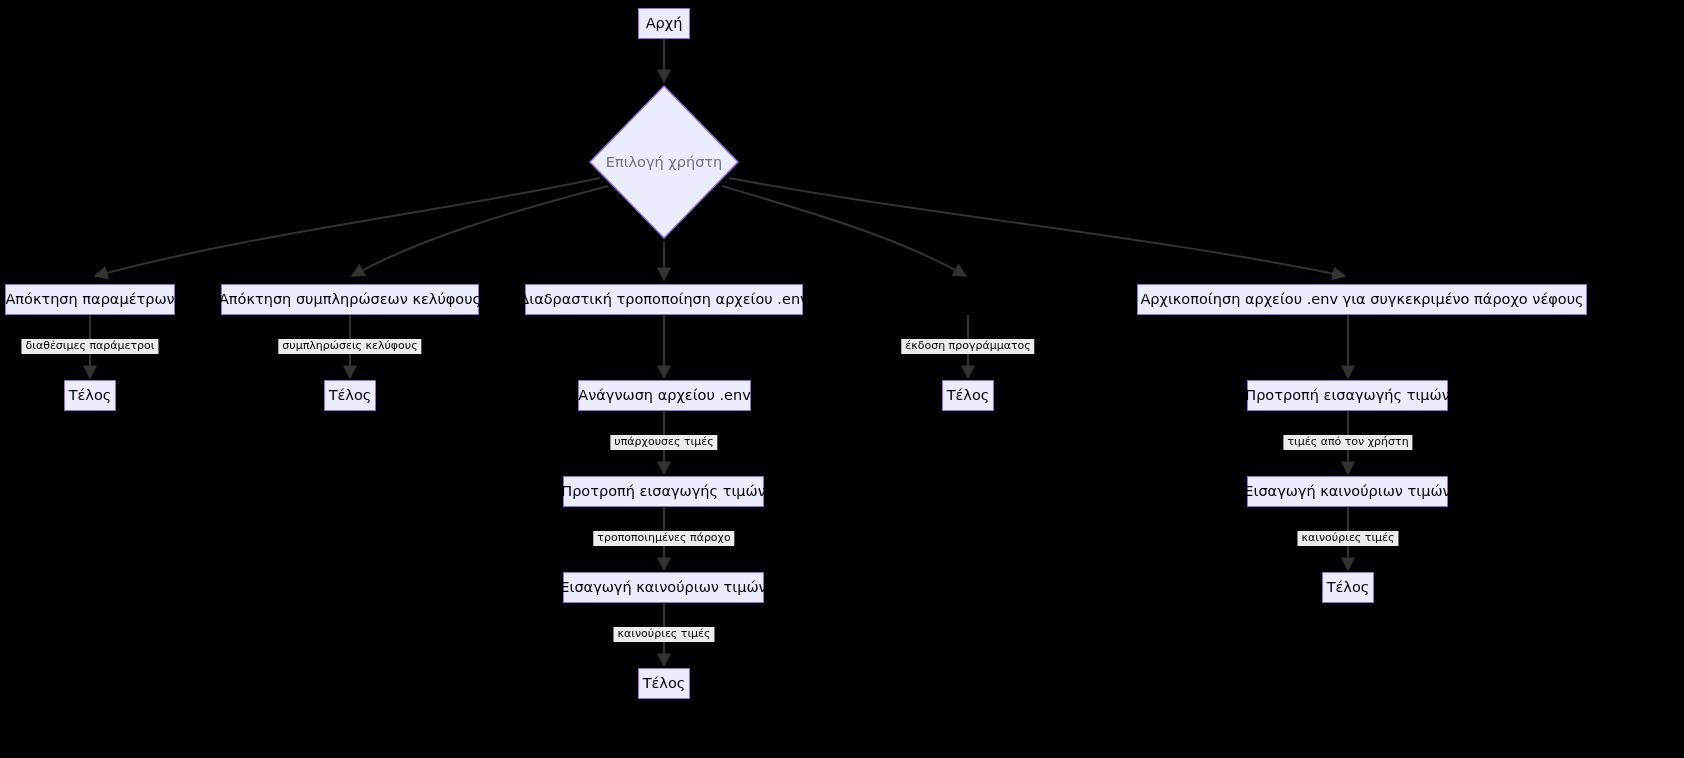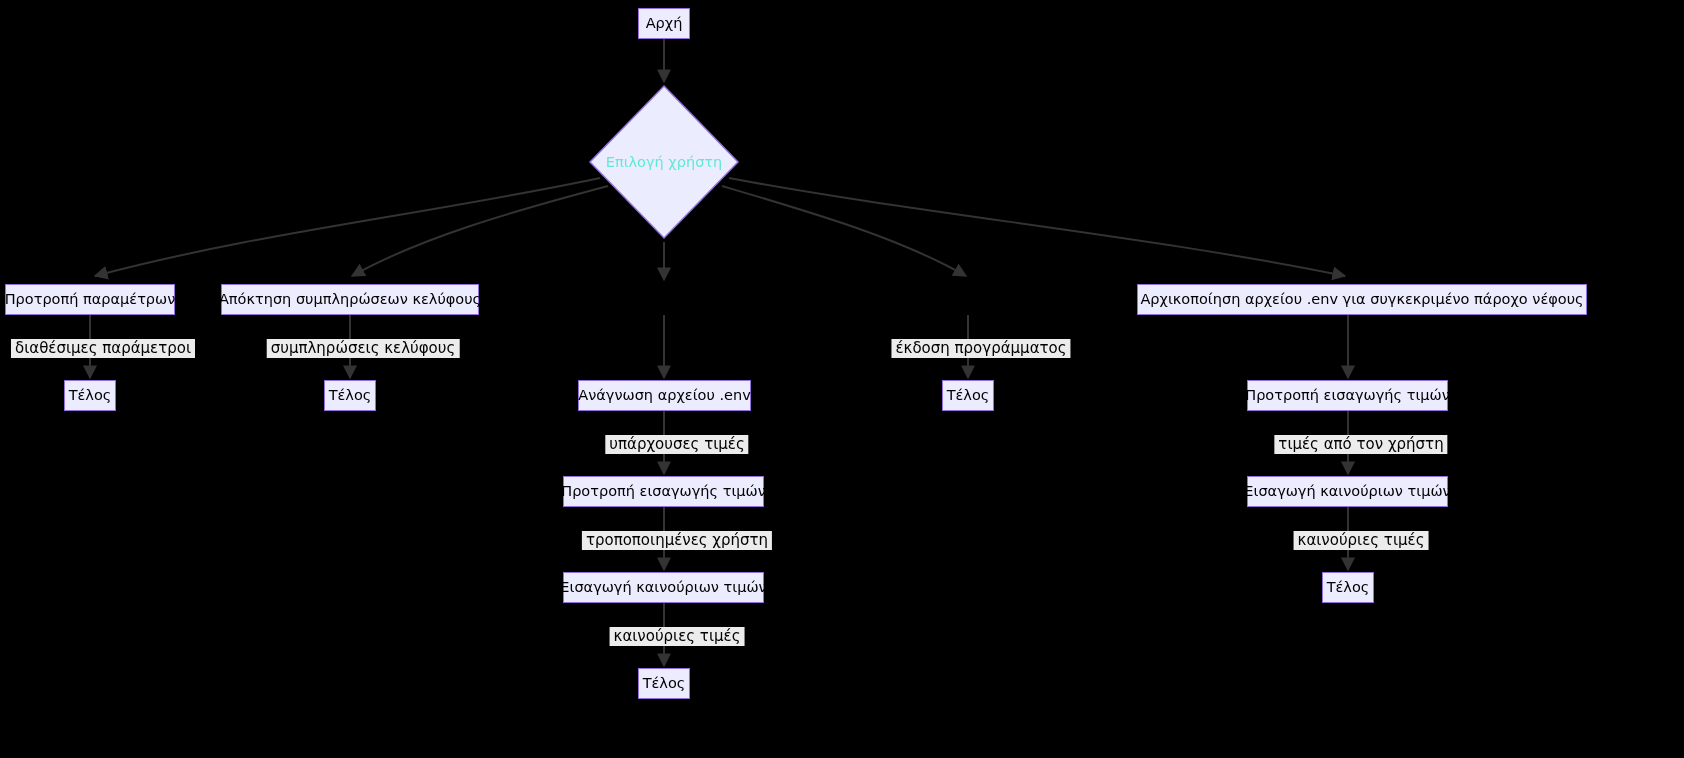--- a/index.html
+++ b/index.html
@@ -48,33 +48,32 @@
     position: absolute;
     left: 0;
     top: 0;
     width: 100%;
     height: 100%;
   }
   .diamond-label {
     position: relative;
     z-index: 2;
     font-size: 14.5px;
-    color: #5eead4;
+    color: #737373;
     white-space: nowrap;
   }
   .edge-label {
     position: absolute;
     background: #ECECEC;
     color: #000000;
-    font-size: 15px;
+    font-size: 11px;
     line-height: 1.15;
     padding: 1px 4px;
     white-space: nowrap;
     transform: translateX(-50%);
-    margin-left: 13px;
   }
 </style>
 </head>
 <body>
 
 <div id="canvas">
 
   <svg id="edges" viewBox="0 0 1684 758">
     <defs>
       <marker id="arrow" viewBox="0 0 10 10" refX="9" refY="5" markerWidth="7" markerHeight="7" orient="auto-start-reverse">
@@ -106,27 +105,30 @@
   </div>
 
   <div class="node decision" style="left:588px; top:84px; width:152px; height:156px;">
     <svg class="diamond-shape" viewBox="0 0 152 156">
       <polygon points="76,2 150,78 76,154 2,78" fill="#ECECFF" stroke="#9370DB" stroke-width="1.5"></polygon>
     </svg>
     <span class="diamond-label">Επιλογή χρήστη</span>
   </div>
 
   <div class="node" style="left:5px; top:284px; width:170px;">
-    <span>Προτροπή παραμέτρων</span>
+    <span>Απόκτηση παραμέτρων</span>
   </div>
 
   <div class="node" style="left:221px; top:284px; width:258px;">
     <span>Απόκτηση συμπληρώσεων κελύφους</span>
   </div>
 
+  <div class="node" style="left:525px; top:284px; width:278px;">
+    <span>Διαδραστική τροποποίηση αρχείου .env</span>
+  </div>
 
 
   <div class="node" style="left:1137px; top:284px; width:450px;">
     <span>Αρχικοποίηση αρχείου .env για συγκεκριμένο πάροχο νέφους</span>
   </div>
 
   <div class="node" style="left:64px; top:380px; width:52px;">
     <span>Τέλος</span>
   </div>
 
@@ -175,21 +177,21 @@
   <div class="edge-label" style="left:968px; top:339px;">
     <span>έκδοση προγράμματος</span>
   </div>
   <div class="edge-label" style="left:664px; top:435px;">
     <span>υπάρχουσες τιμές</span>
   </div>
   <div class="edge-label" style="left:1348px; top:435px;">
     <span>τιμές από τον χρήστη</span>
   </div>
   <div class="edge-label" style="left:664px; top:531px;">
-    <span>τροποποιημένες χρήστη</span>
+    <span>τροποποιημένες πάροχο</span>
   </div>
   <div class="edge-label" style="left:1348px; top:531px;">
     <span>καινούριες τιμές</span>
   </div>
   <div class="edge-label" style="left:664px; top:627px;">
     <span>καινούριες τιμές</span>
   </div>
 
 </div>
 

